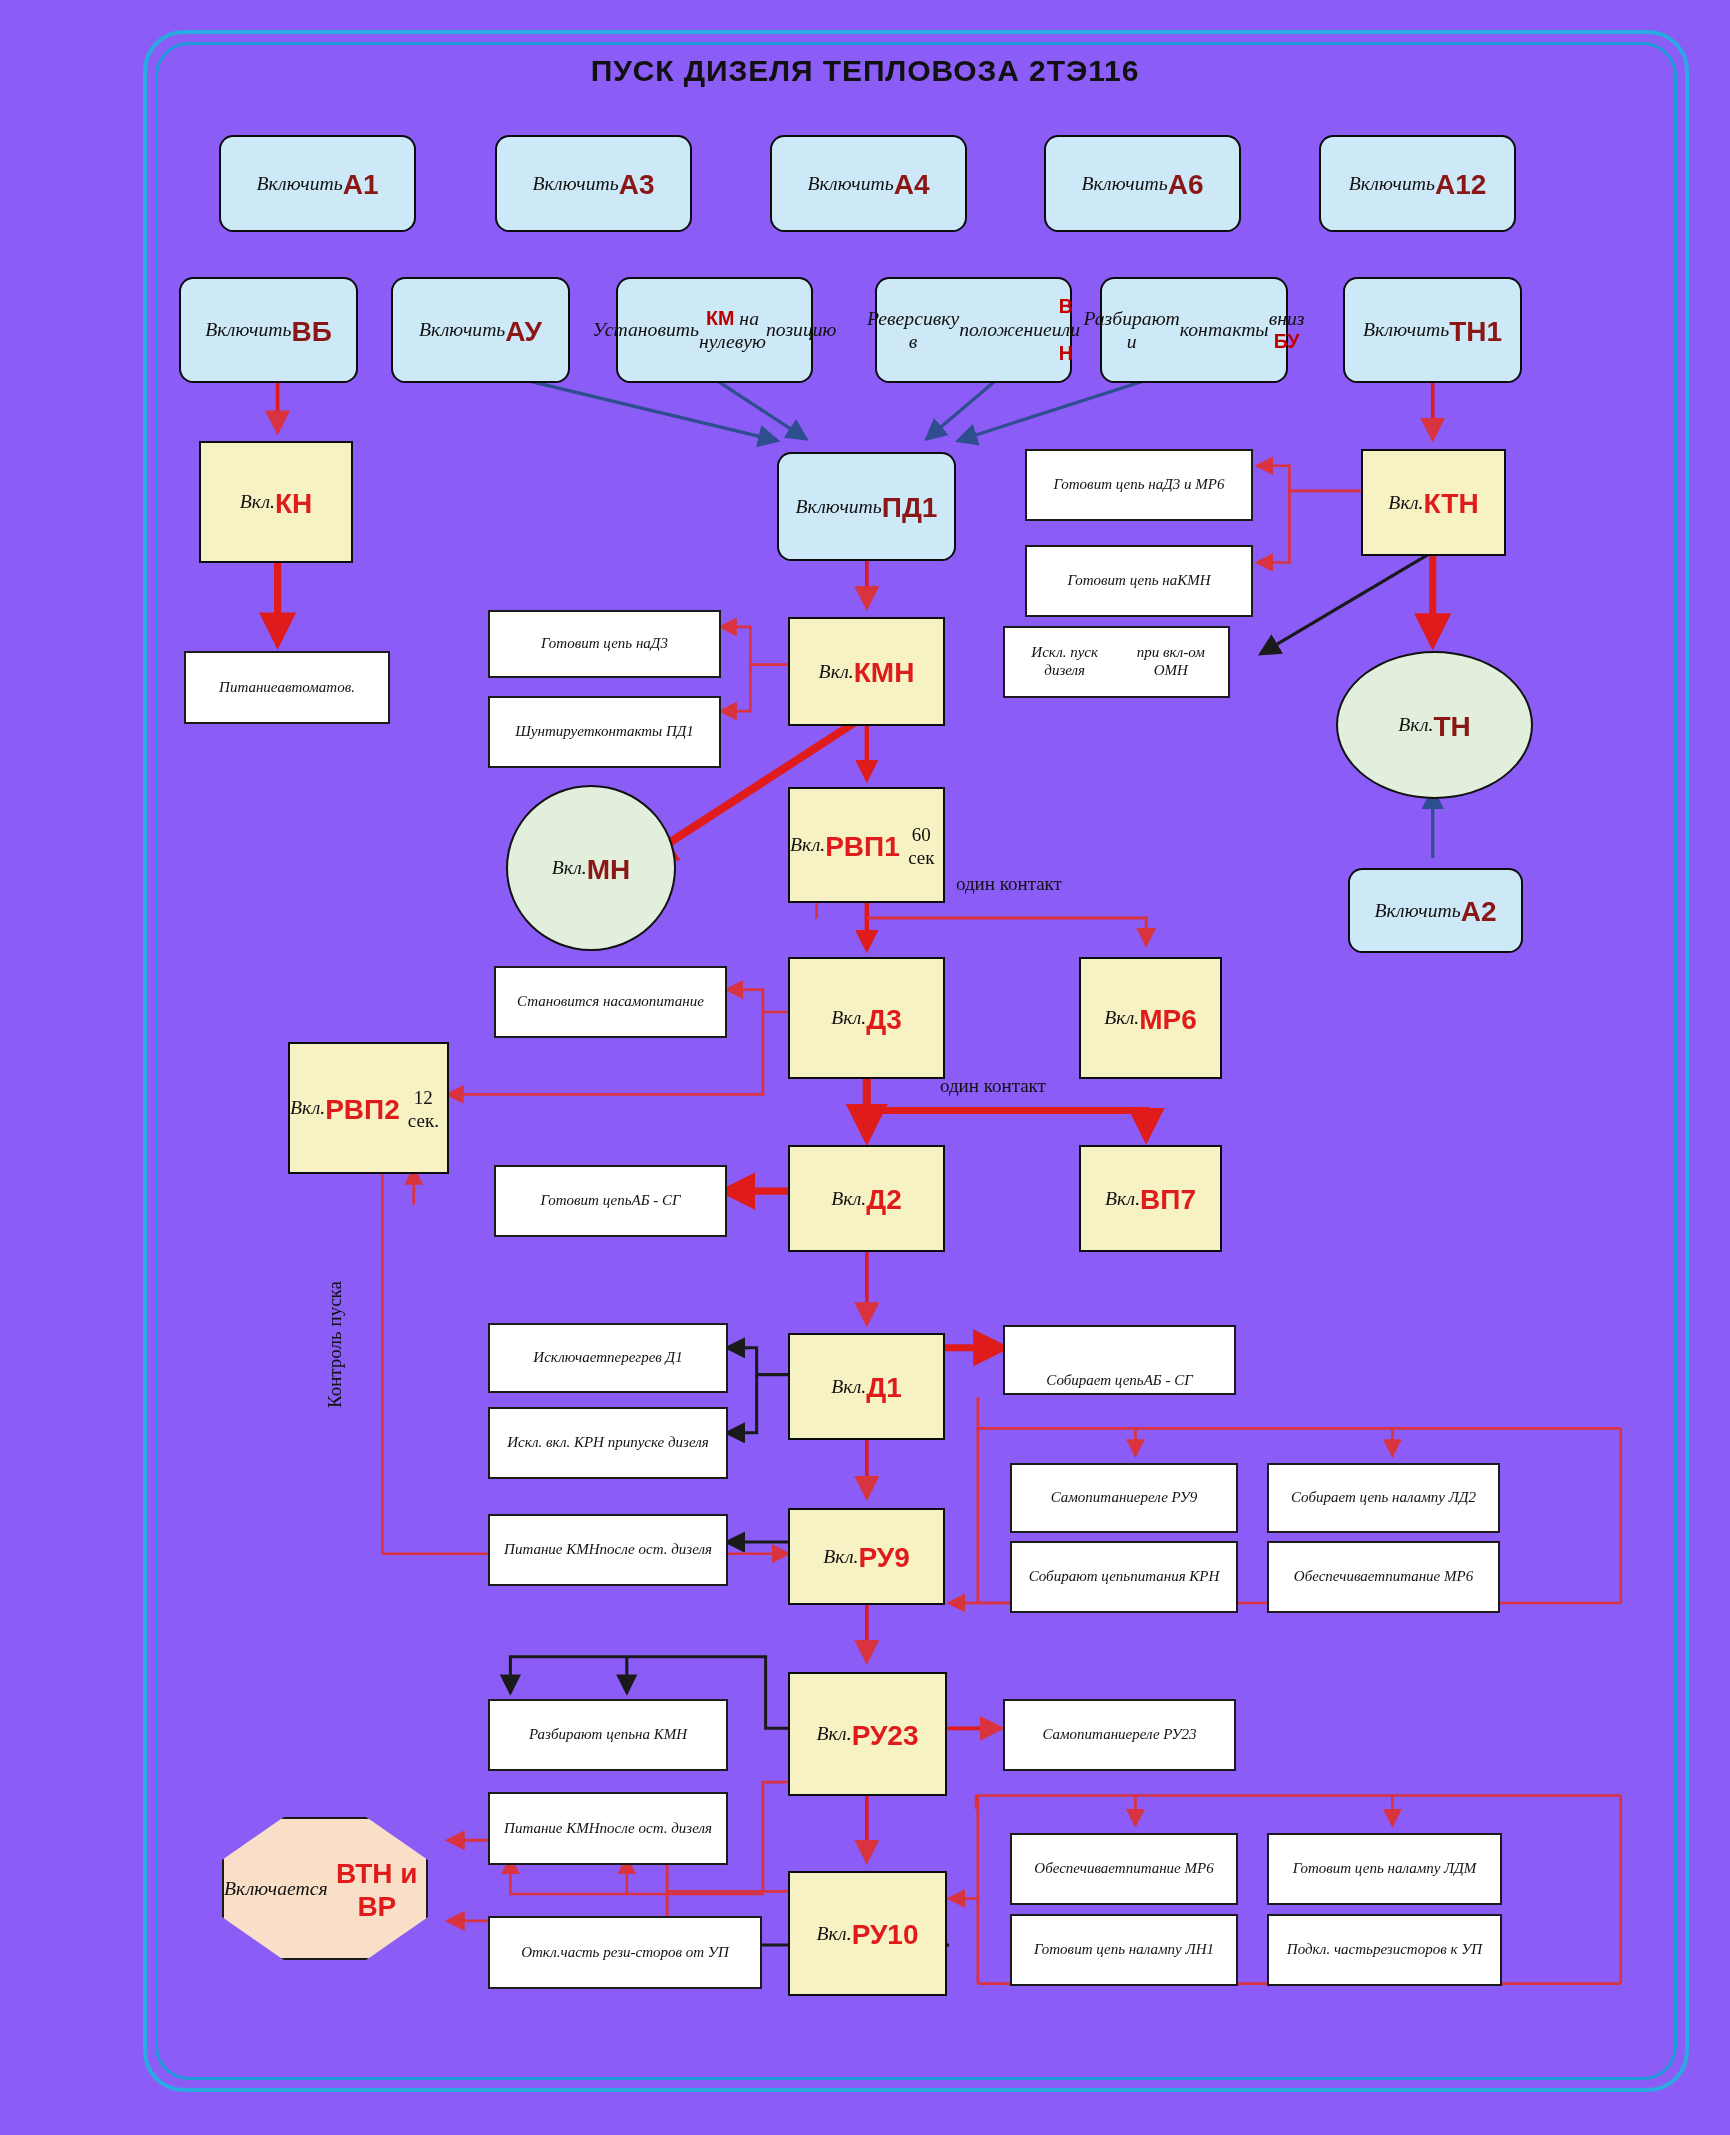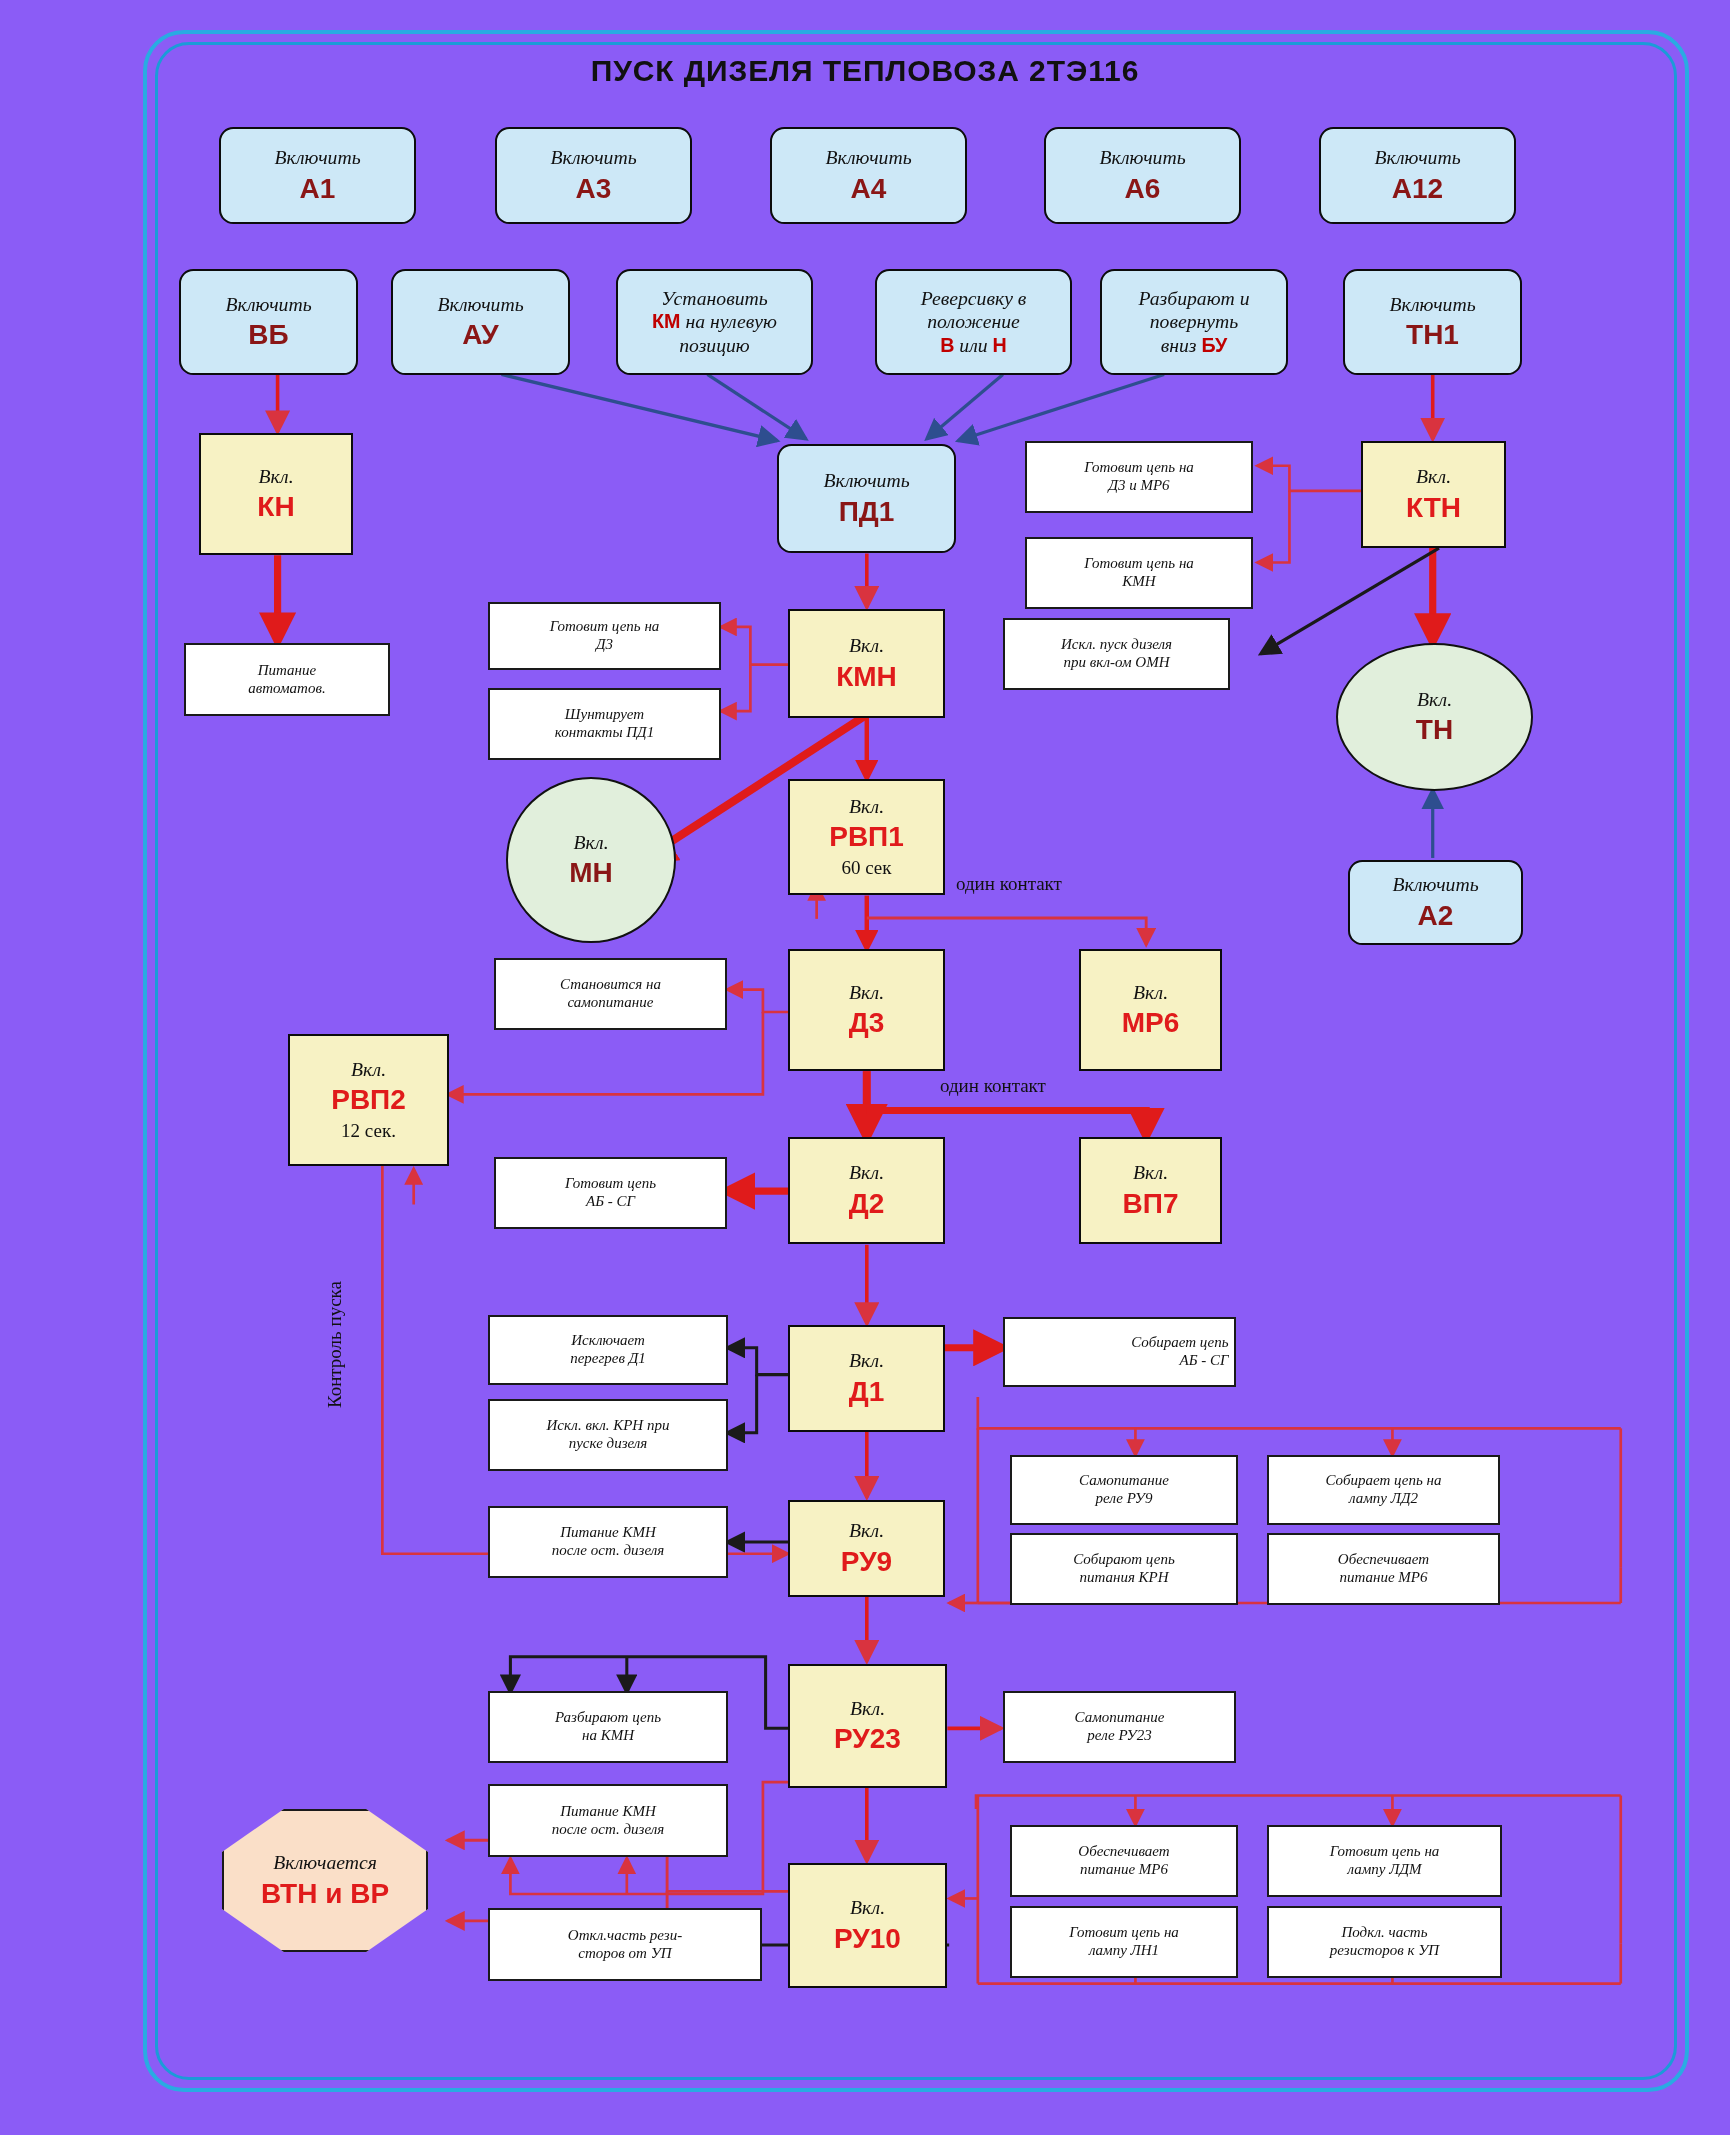--- a/index.html
+++ b/index.html
@@ -10,22 +10,22 @@
   #frame-outer{position:absolute;left:143px;top:30px;width:1546px;height:2062px;
       border:4.5px solid #29ABE2;border-radius:41px;box-sizing:border-box;}
   #frame-inner{position:absolute;left:155px;top:42px;width:1522px;height:2038px;
       border:3.6px solid #1B9BD8;border-radius:34px;box-sizing:border-box;}
 
   .title{position:absolute;left:0;top:54px;width:1730px;text-align:center;
       font-family:"Liberation Sans",sans-serif;font-weight:bold;font-size:30px;
       letter-spacing:0.9px;color:#111;}
 
   
-  .node{position:absolute;box-sizing:border-box;display:flex;flex-direction:column;
-      align-items:center;justify-content:center;text-align:center;line-height:1.18;}
+  .node{position:absolute;box-sizing:border-box;display:flex;flex-direction:row;
+      align-items:center;justify-content:center;text-align:center;line-height:1.18;margin-top:8px;}
   .node .cap{font-family:"Liberation Serif",serif;font-style:italic;font-size:19.7px;color:#111;}
   .node .code{font-family:"Liberation Sans",sans-serif;font-weight:bold;font-size:28px;
       color:#C00000;margin-top:2.7px;}
   .node .sub{font-family:"Liberation Serif",serif;font-size:19px;color:#111;margin-top:3.6px;}
 
   
   .blue{background:#CDE8F7;border:2.2px solid #0c0c0c;border-radius:14.3px;}
   .blue .code{color:#8A1616;}
   
   .yellow{background:#F7F2C4;border:2.2px solid #0c0c0c;}
@@ -214,21 +214,21 @@
     <span class="cap">положение</span>
     <span class="mixed"><b style="font-family:'Liberation Sans',sans-serif;font-style:normal;color:#C00000">В</b><span> или </span><b style="font-family:'Liberation Sans',sans-serif;font-style:normal;color:#C00000">Н</b></span>
   </div>
   <div class="node blue" style="left:616px;top:269px;width:197px;height:106px;">
     <span class="cap">Установить</span>
     <span class="mixed"><b style="font-family:'Liberation Sans',sans-serif;font-style:normal;color:#C00000">КМ</b><span> на нулевую</span></span>
     <span class="cap">позицию</span>
   </div>
   <div class="node blue" style="left:1100px;top:269px;width:188px;height:106px;">
     <span class="cap">Разбирают и</span>
-    <span class="cap">повернуть</span>
+    <span class="cap">контакты</span>
     <span class="mixed"><span>вниз </span><b style="font-family:'Liberation Sans',sans-serif;font-style:normal;color:#C00000">БУ</b></span>
   </div>
   <div class="node blue" style="left:1343px;top:269px;width:179px;height:106px;">
     <span class="cap">Включить</span>
     <span class="code">ТН1</span>
   </div>
 
   <div class="node yellow" style="left:199px;top:433px;width:154px;height:122px;">
     <span class="cap">Вкл.</span>
     <span class="code">КН</span>

